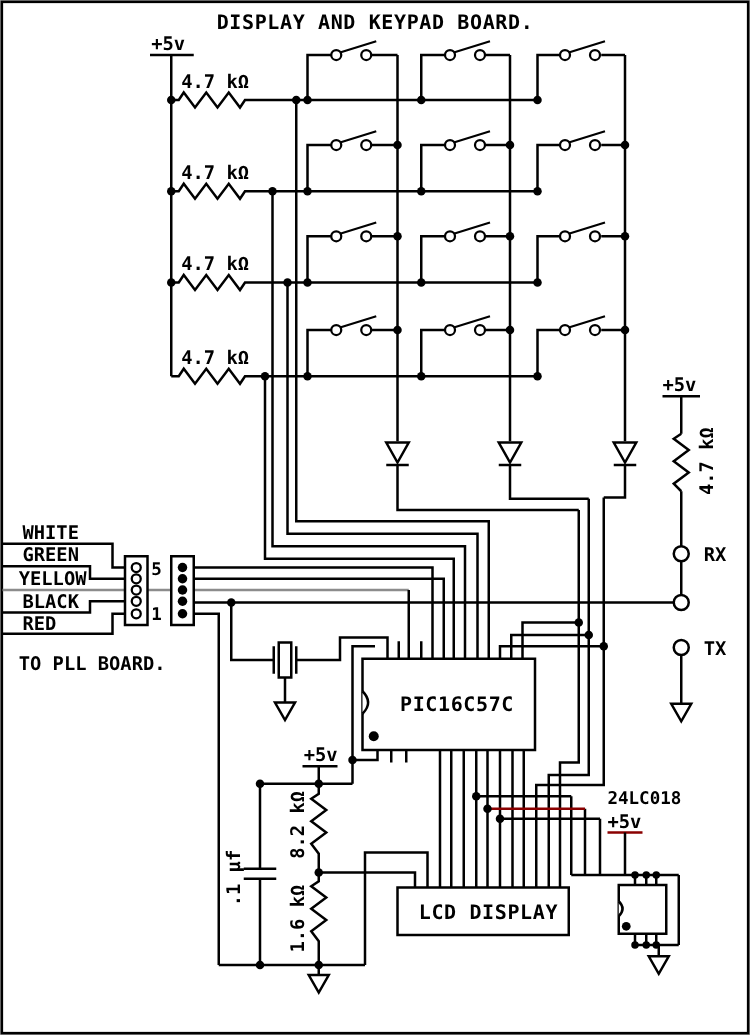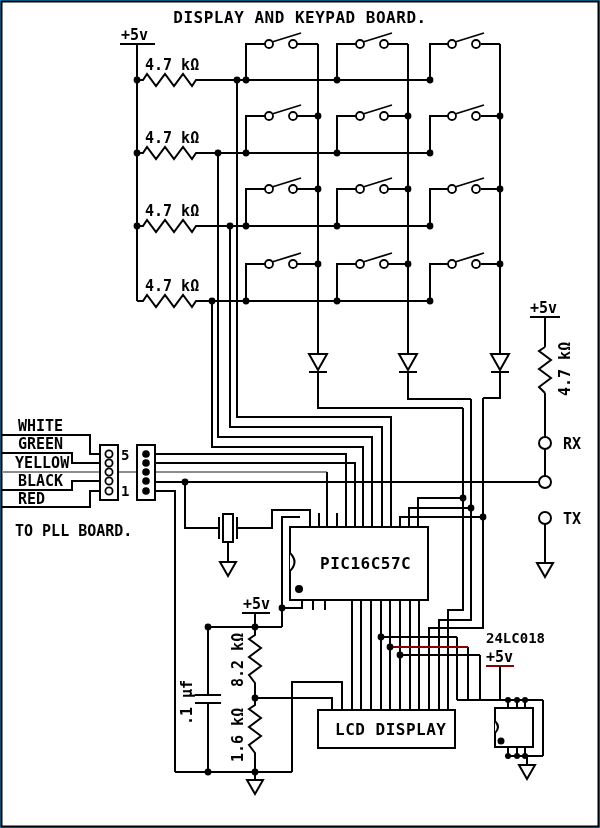--- a/index.html
+++ b/index.html
@@ -1,16 +1,16 @@
 <!DOCTYPE html>
 <html><head>
 <meta charset="utf-8">
 <style>
   html,body{margin:0;padding:0;background:#ffffff;}
-  .page{width:600px;height:828px;position:relative;background:#0ea5e9;overflow:hidden;}
+  .page{width:600px;height:828px;position:relative;background:#a3a3a3;overflow:hidden;}
   svg{display:block;}
   text{font-family:"DejaVu Sans Mono","Liberation Mono",monospace;font-weight:bold;fill:#000;}
   .t15{font-size:15px;}
   .t16{font-size:16px;letter-spacing:.5px;}
   .t14{font-size:14px;}
 </style>
 </head>
 <body>
 
 <div class="page">

